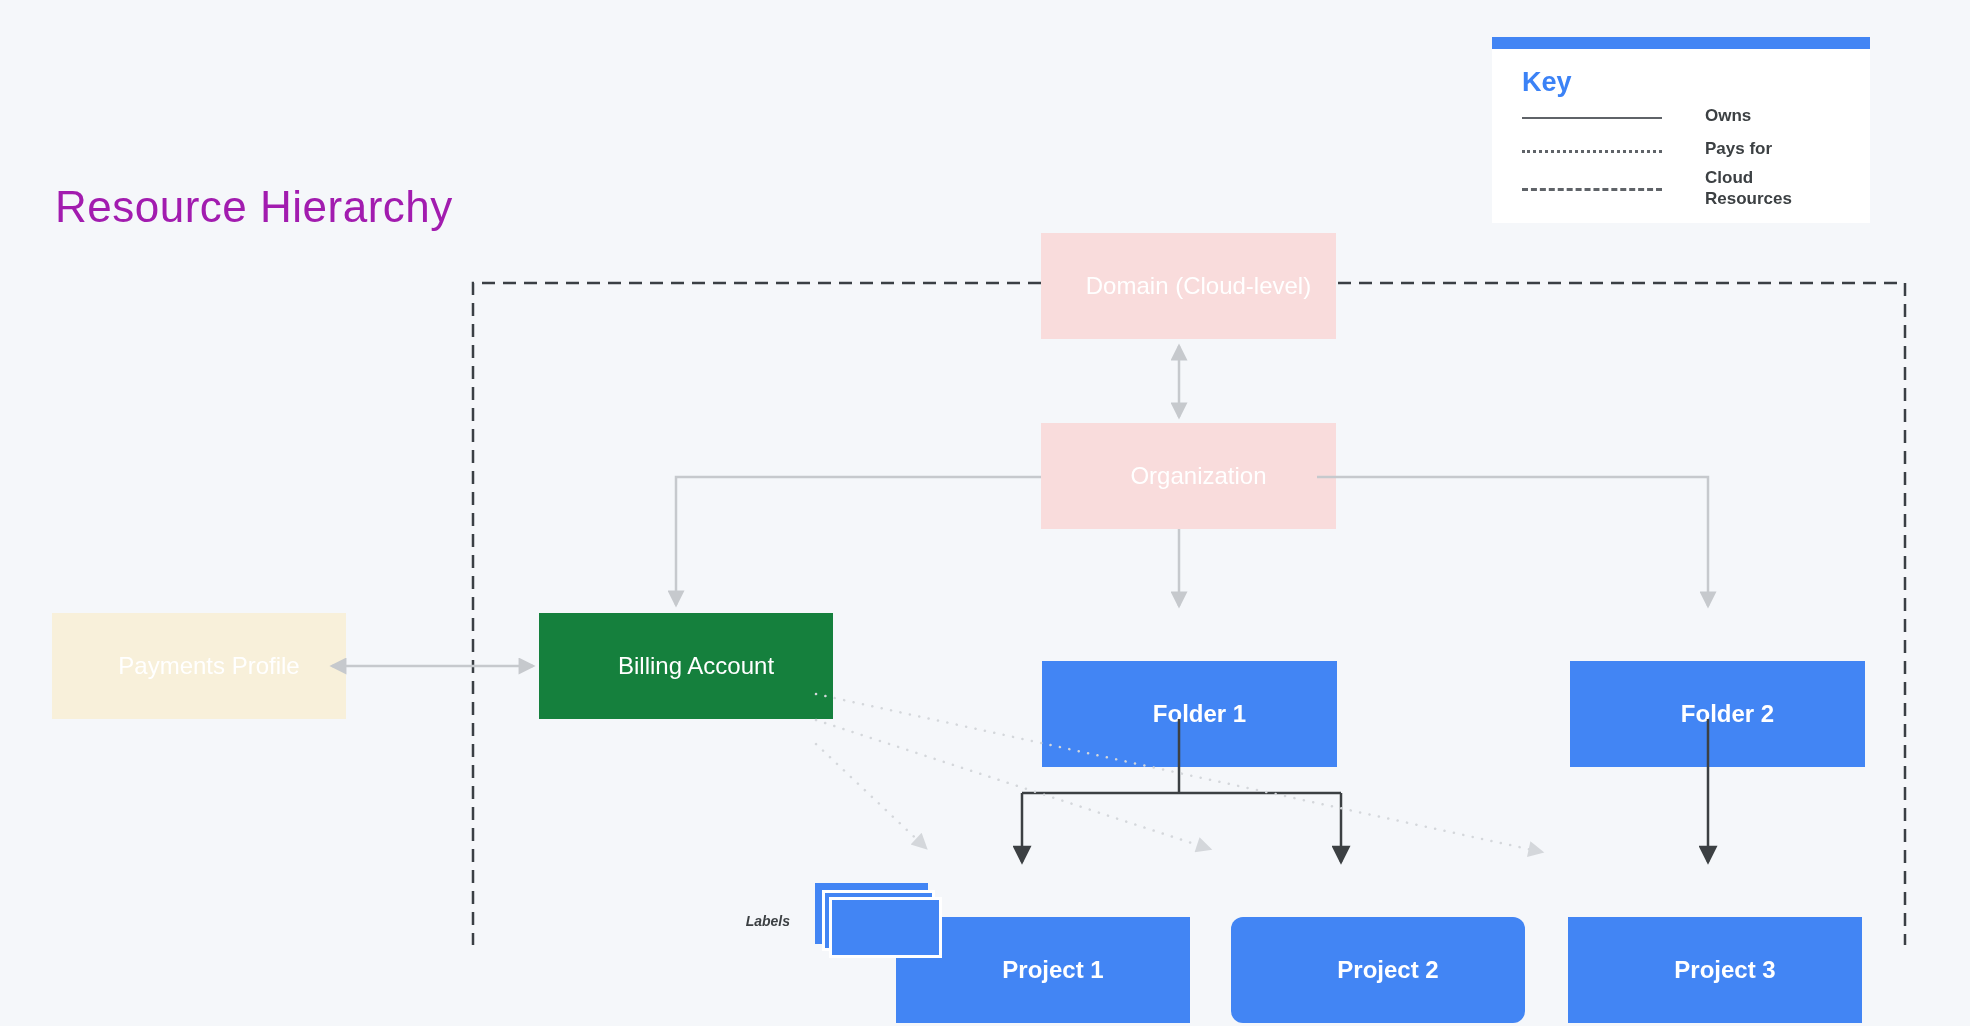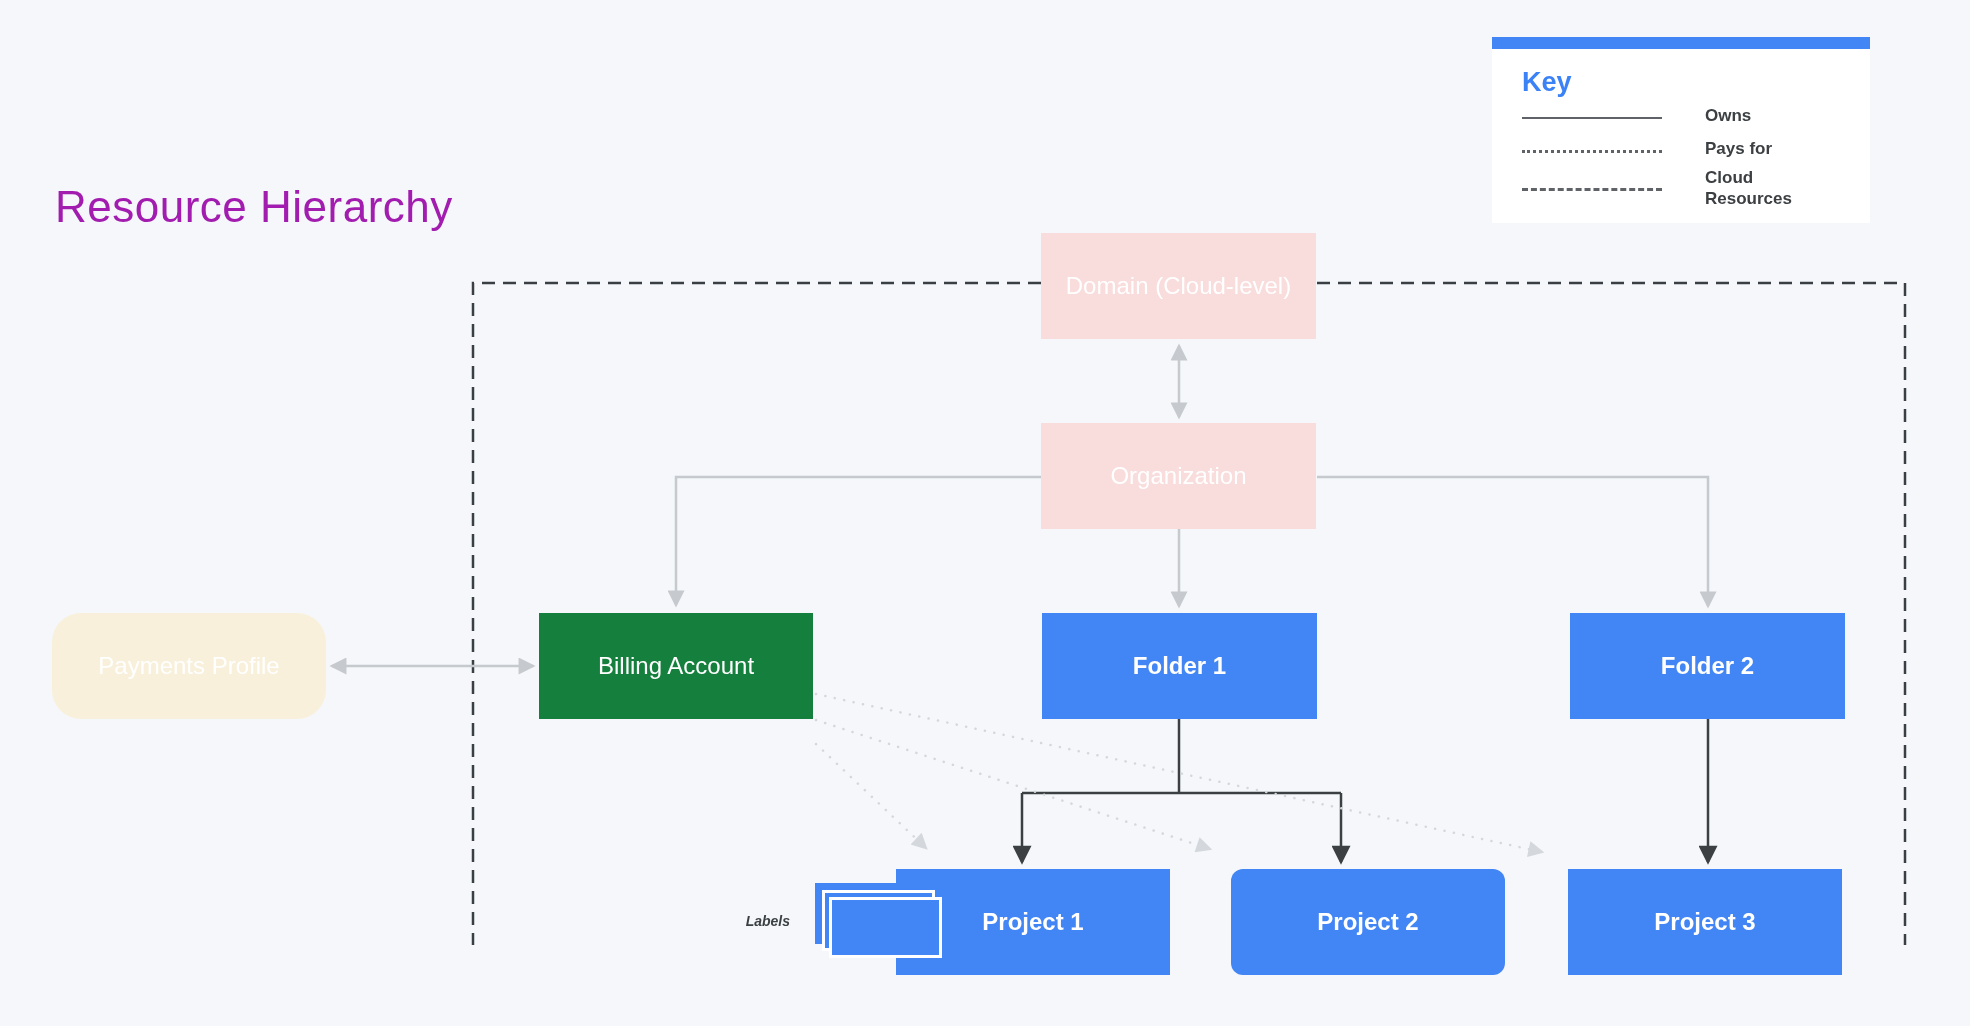--- a/index.html
+++ b/index.html
@@ -24,26 +24,26 @@
   .key-label.r2{top:101px;}
   .key-label.r3{top:130px;}
   
   .layer{position:absolute;left:0;top:0;pointer-events:none;}
   .layer.under{z-index:1;}
   .layer.over{z-index:3;}
   
   .node{
     position:absolute;width:275px;height:106px;z-index:2;
     display:flex;align-items:center;justify-content:center;
-    font-size:24px;color:#ffffff;text-align:center;
+    font-size:24px;color:#ffffff;text-align:center;padding-left:20px;
   }
   .node.pink{background:#f9dcdc;font-weight:400;}
   .node.green{background:#15803d;font-weight:400;}
-  .node.cream{background:#f8f0da;font-weight:400;border-radius:29px;}
-  .node.blue{background:#4285f4;font-weight:700;}
+  .node.cream{background:#f8f0da;font-weight:400;}
+  .node.blue{background:#4285f4;font-weight:700;margin-top:48px;}
   .n-domain{left:1041px;top:233px;}
   .n-organization{left:1041px;top:423px;}
   .n-payments{left:52px;top:613px;width:274px;}
   .n-billing{left:539px;top:613px;width:274px;}
   .n-folder1{left:1042px;top:613px;}
   .n-folder2{left:1570px;top:613px;}
   .n-project1{left:896px;top:869px;width:274px;}
   .n-project2{left:1231px;top:869px;width:274px;border-radius:12px;}
   .n-project3{left:1568px;top:869px;width:274px;}
   

